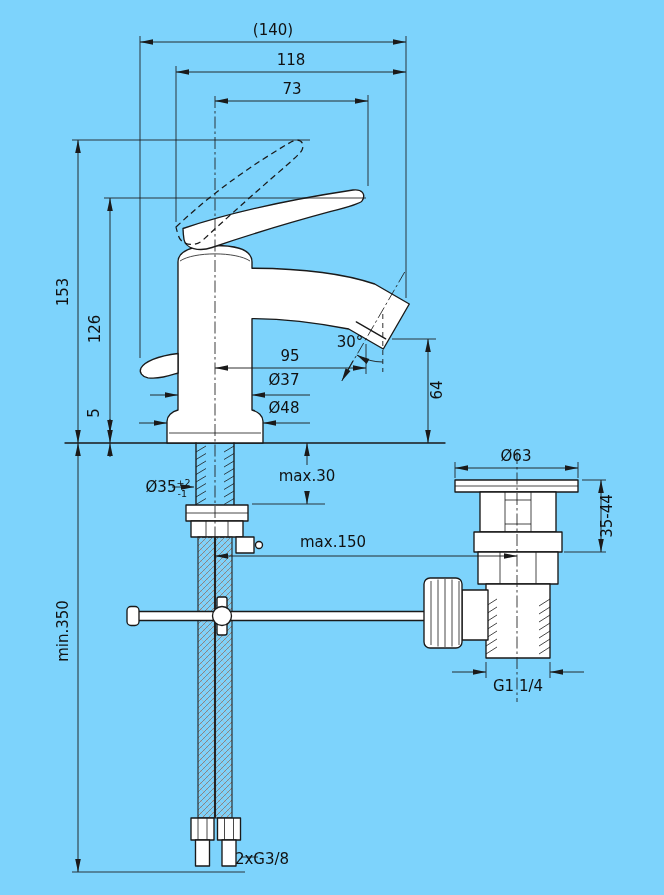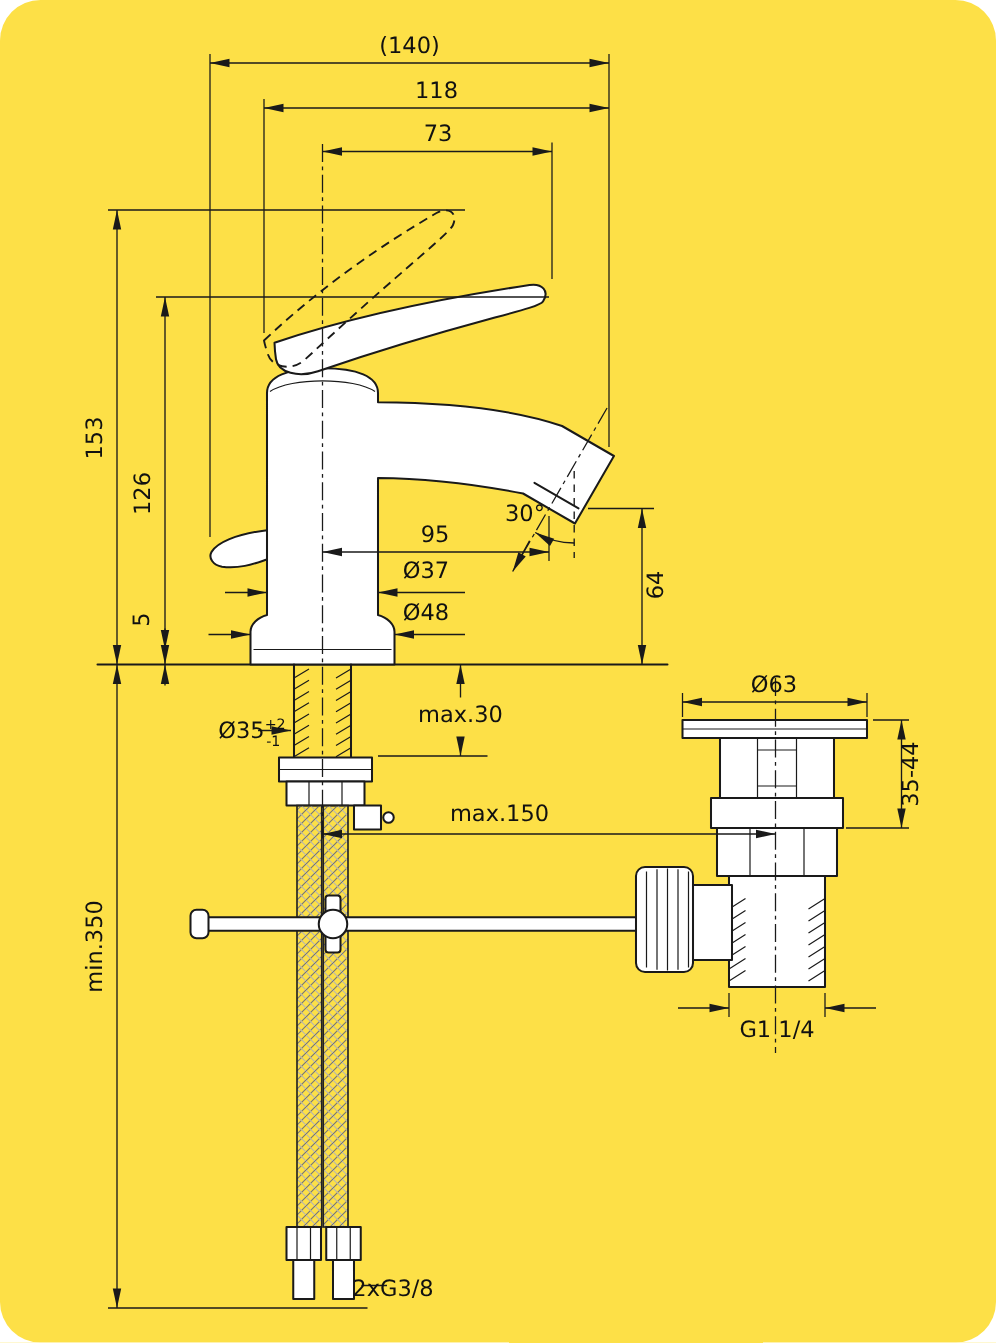--- a/index.html
+++ b/index.html
@@ -1,16 +1,16 @@
 <!DOCTYPE html>
 <html><head>
 <meta charset="utf-8">
 <style>
   html,body{margin:0;padding:0;background:#fff;}
-  .canvas{position:relative;width:664px;height:895px;background:#fde047;overflow:hidden;border-radius:27px;}
+  .canvas{position:relative;width:664px;height:895px;background:#7dd3fc;overflow:hidden;}
   svg{position:absolute;left:0;top:0;}
   
   .ol{fill:none;stroke:#1a1a1a;stroke-width:1.35;stroke-linejoin:round;stroke-linecap:round;}
   .olf{fill:#fff;stroke:#1a1a1a;stroke-width:1.35;stroke-linejoin:round;}
   .th{fill:none;stroke:#1a1a1a;stroke-width:.8;}
   .hv{fill:none;stroke:#1a1a1a;stroke-width:1.25;stroke-dasharray:6 4;stroke-linejoin:round;}
   .e{fill:none;stroke:#1a1a1a;stroke-width:.85;}
   .d{fill:none;stroke:#1a1a1a;stroke-width:.9;}
   .c{fill:none;stroke:#1a1a1a;stroke-width:.85;stroke-dasharray:12 3 2.5 3;}
   .h{fill:none;stroke:#1a1a1a;stroke-width:.9;stroke-dasharray:5 4;}

